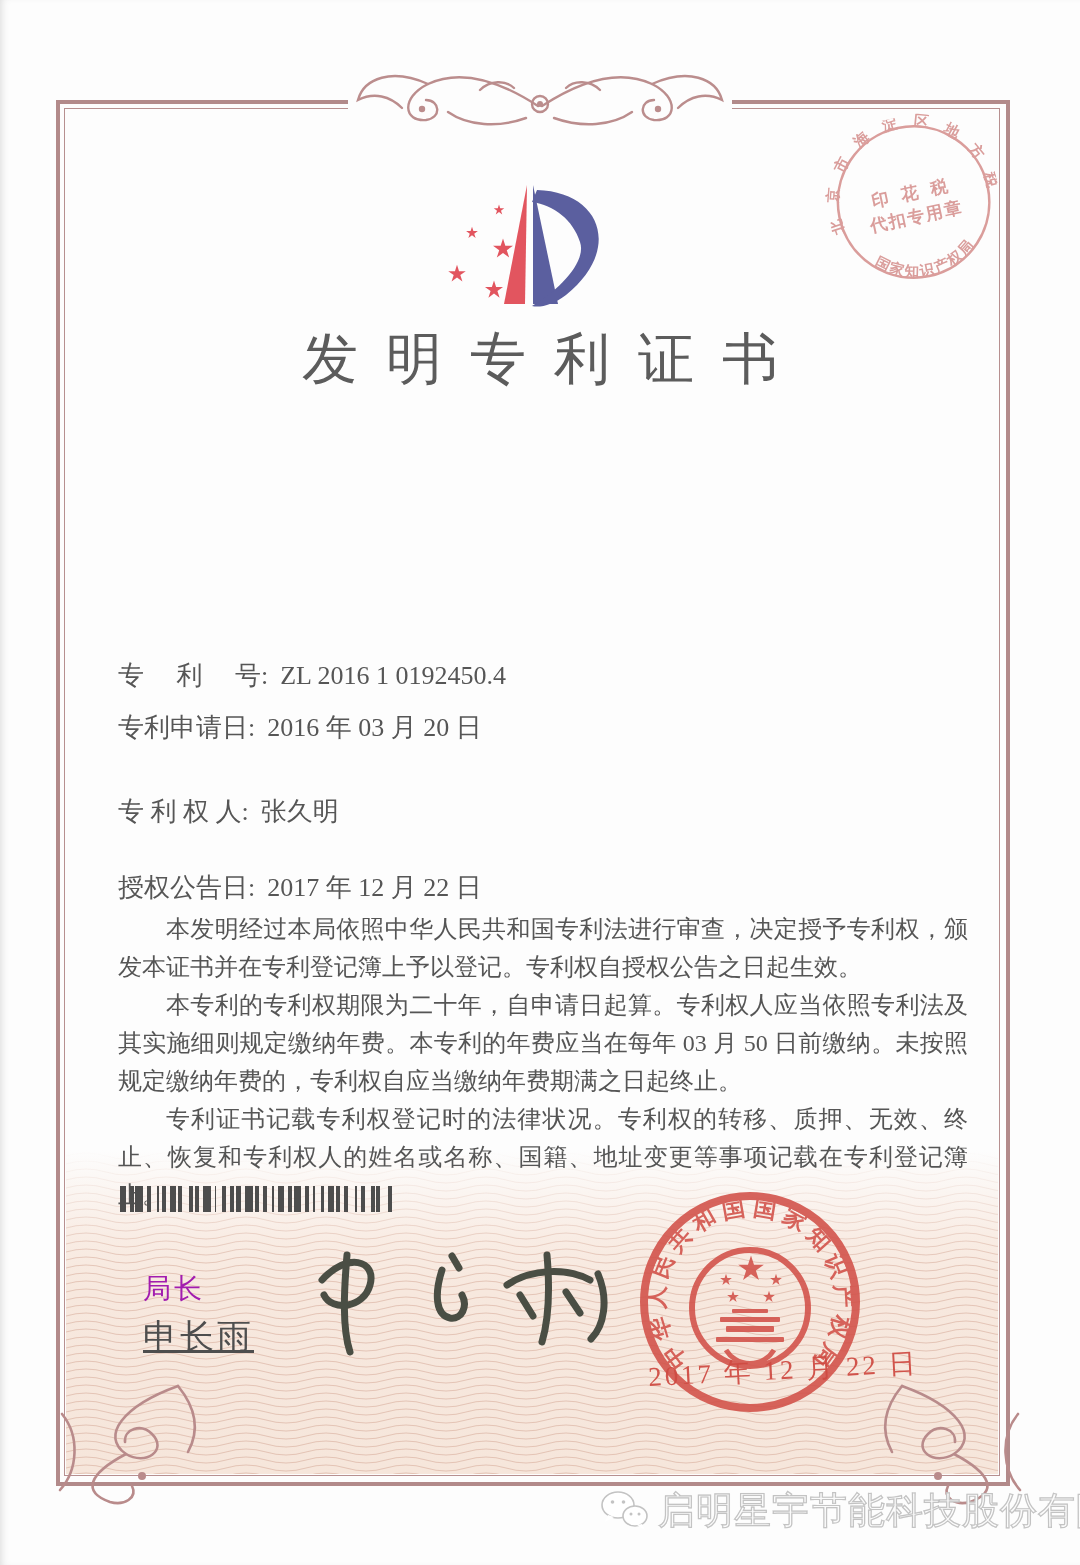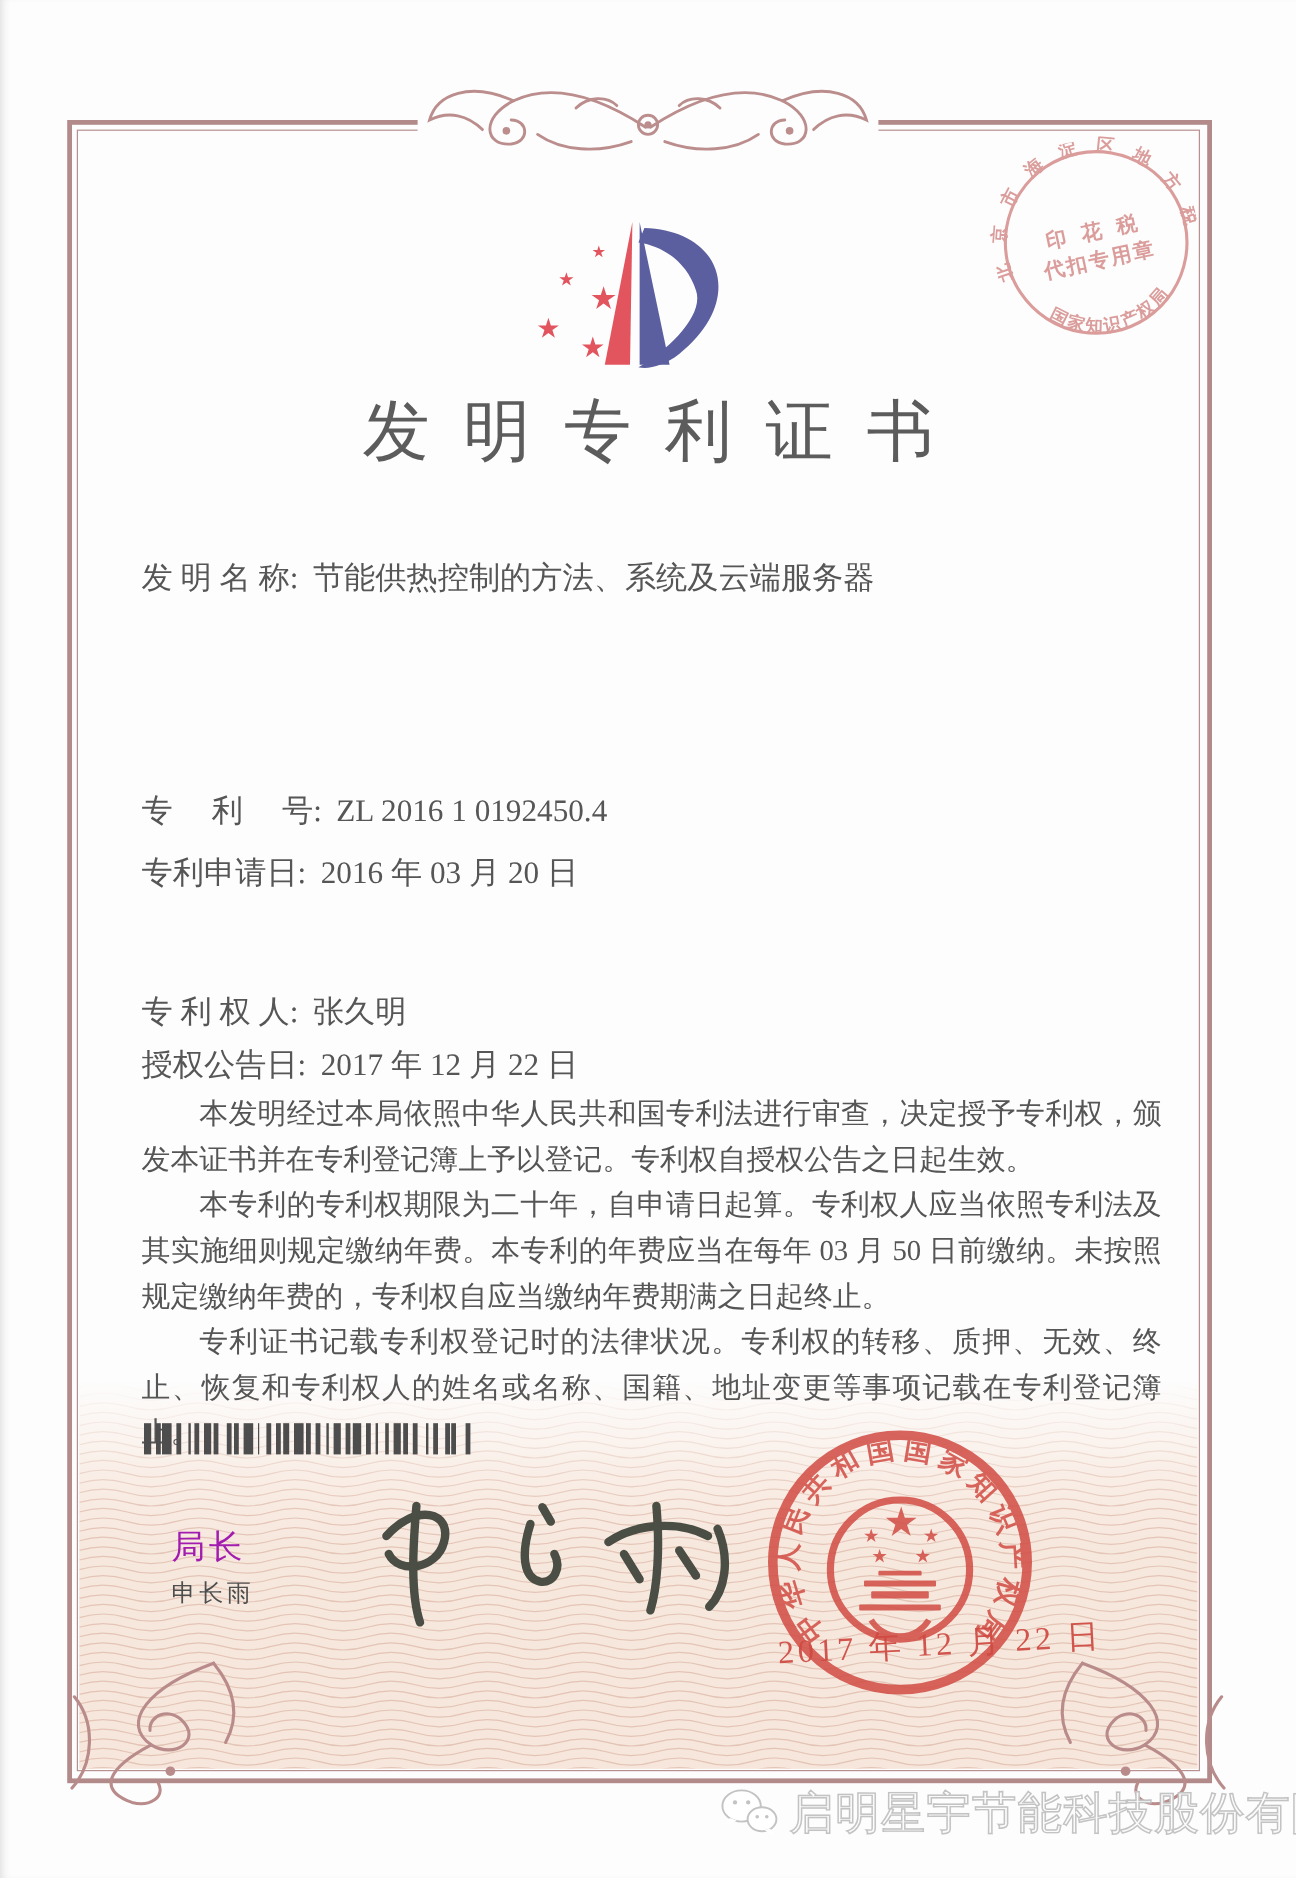--- a/index.html
+++ b/index.html
@@ -17,21 +17,21 @@
   .title{position:absolute;left:0;top:322px;width:1080px;text-align:center;font-size:56px;
          letter-spacing:28px;text-indent:28px;color:#5c5c5c;font-weight:500;}
   .field{position:absolute;left:118px;font-size:26px;color:#565656;white-space:nowrap;}
   .field .val{margin-left:12px;}
   .paras{position:absolute;left:118px;top:910px;width:850px;font-size:24px;line-height:38px;
          color:#555555;text-align:justify;}
   .paras p{margin:0;text-indent:2em;}
   .barcode{position:absolute;left:120px;top:1186px;height:26px;display:flex;align-items:stretch;}
   .barcode div{height:100%;}
   .issuer-title{position:absolute;left:143px;top:1270px;font-size:28px;color:#a21caf;letter-spacing:3px;}
-  .issuer-name{position:absolute;left:143px;top:1314px;font-size:20px;color:#4e4e4e;letter-spacing:3px;}
+  .issuer-name{position:absolute;left:143px;top:1314px;font-size:34px;color:#4e4e4e;letter-spacing:3px;text-decoration:underline;}
   .seal-date{position:absolute;left:648px;top:1352px;font-size:27px;color:#cf4a42;letter-spacing:3px;
              transform:rotate(-3deg);opacity:.93;white-space:nowrap;}
   .page-footer{position:absolute;left:118px;top:1430px;width:760px;text-align:center;font-size:21px;
                color:#7d7268;letter-spacing:2px;}
   .watermark{position:absolute;left:598px;top:1486px;display:flex;align-items:center;gap:8px;}
   .watermark .wm-text{font-family:"Liberation Sans","DejaVu Sans",sans-serif;font-size:37px;letter-spacing:1px;
         color:#fbfbfb;-webkit-text-stroke:1.2px #c3c3c3;text-shadow:0 0 1px #cfcfcf;white-space:nowrap;}
   .stamp-tax{position:absolute;left:828px;top:116px;transform:rotate(-12deg);}
   .abs{position:absolute;}
 </style>
@@ -166,30 +166,27 @@
           <textPath href="#taxBot" startOffset="0" textLength="130" lengthAdjust="spacing">国家知识产权局</textPath>
         </text>
         <text x="100" y="96" text-anchor="middle" font-size="20" letter-spacing="5" fill="#d5908e" font-weight="bold">印 花 税</text>
         <text x="100" y="124" text-anchor="middle" font-size="20" letter-spacing="2" fill="#d5908e" font-weight="bold">代扣专用章</text>
       </g>
     </svg>
   </div>
 
   <div class="title">发明专利证书</div>
 
-  <div class="field" style="top:464px">
-    <span>发 明 名 称:</span><span class="val">节能供热控制的方法、系统及云端服务器</span>
-  </div>
   <div class="field" style="top:658px">
     <span>专　 利　 号:</span><span class="val">ZL 2016 1 0192450.4</span>
   </div>
   <div class="field" style="top:710px">
     <span>专利申请日:</span><span class="val">2016 年 03 月 20 日</span>
   </div>
-  <div class="field" style="top:826px">
+  <div class="field" style="top:794px">
     <span>专 利 权 人:</span><span class="val">张久明</span>
   </div>
   <div class="field" style="top:870px">
     <span>授权公告日:</span><span class="val">2017 年 12 月 22 日</span>
   </div>
 
   <div class="paras">
     <p>本发明经过本局依照中华人民共和国专利法进行审查，决定授予专利权，颁发本证书并在专利登记簿上予以登记。专利权自授权公告之日起生效。</p>
     <p>本专利的专利权期限为二十年，自申请日起算。专利权人应当依照专利法及其实施细则规定缴纳年费。本专利的年费应当在每年 03 月 50 日前缴纳。未按照规定缴纳年费的，专利权自应当缴纳年费期满之日起终止。</p>
     <p>专利证书记载专利权登记时的法律状况。专利权的转移、质押、无效、终止、恢复和专利权人的姓名或名称、国籍、地址变更等事项记载在专利登记簿上。</p>

